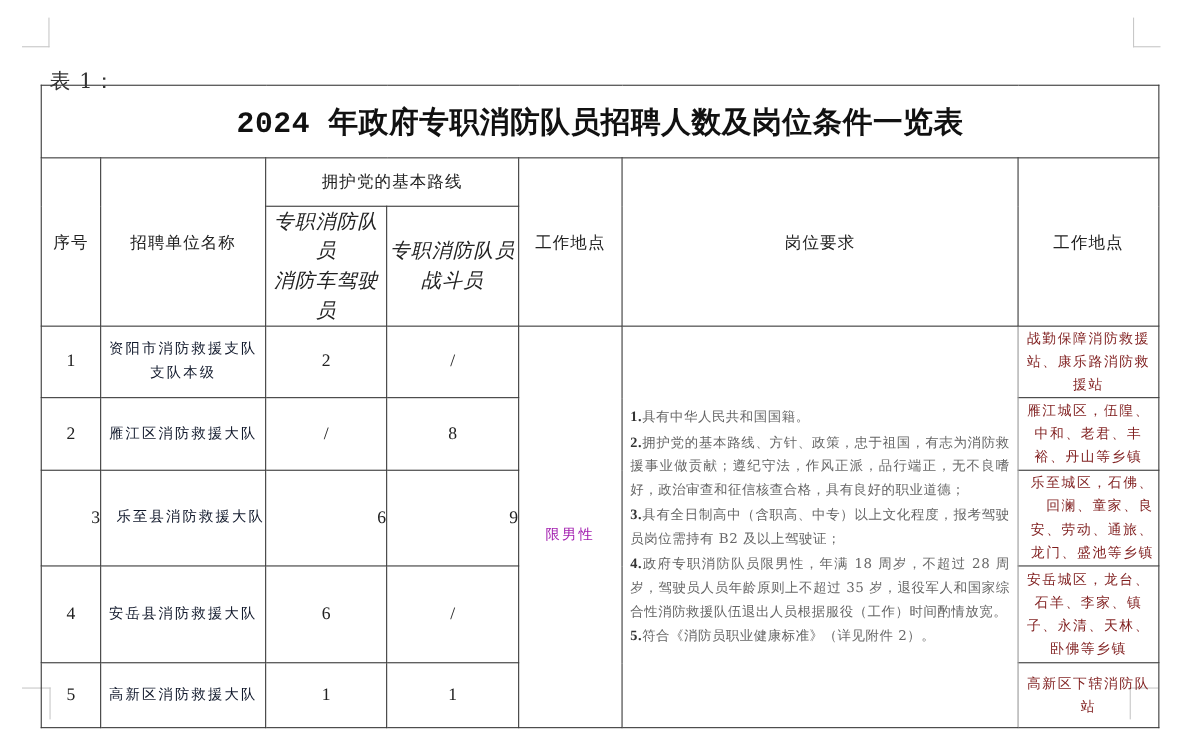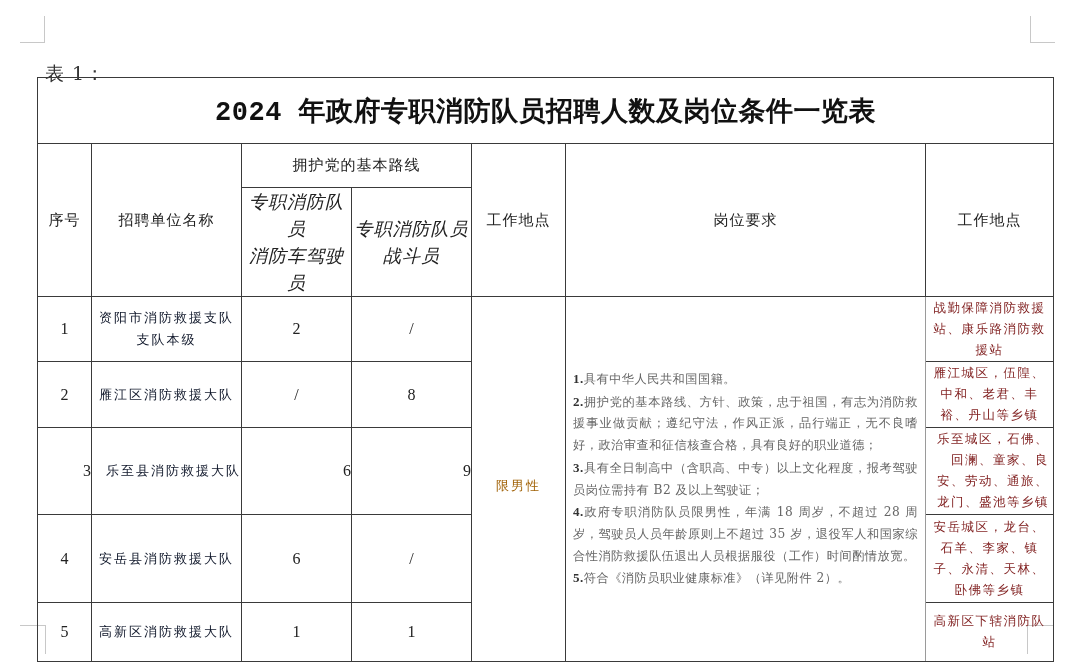--- a/index.html
+++ b/index.html
@@ -78,21 +78,21 @@
     td.unit {
       font-family: "DejaVu Serif", serif;
       font-size: 13px;
       color: #0f172a;
       letter-spacing: 2px;
       line-height: 22px;
     }
     td.gender {
       font-family: Liberation Mono, monospace;
       font-size: 13px;
-      color: #a16207;
+      color: #a21caf;
       letter-spacing: 2px;
       vertical-align: middle;
     }
     td.reqs {
       text-align: left !important;
       padding: 0 7px !important;
       font-family: "DejaVu Serif", serif;
       font-size: 12.2px;
       line-height: 21.7px;
       color: #666;

